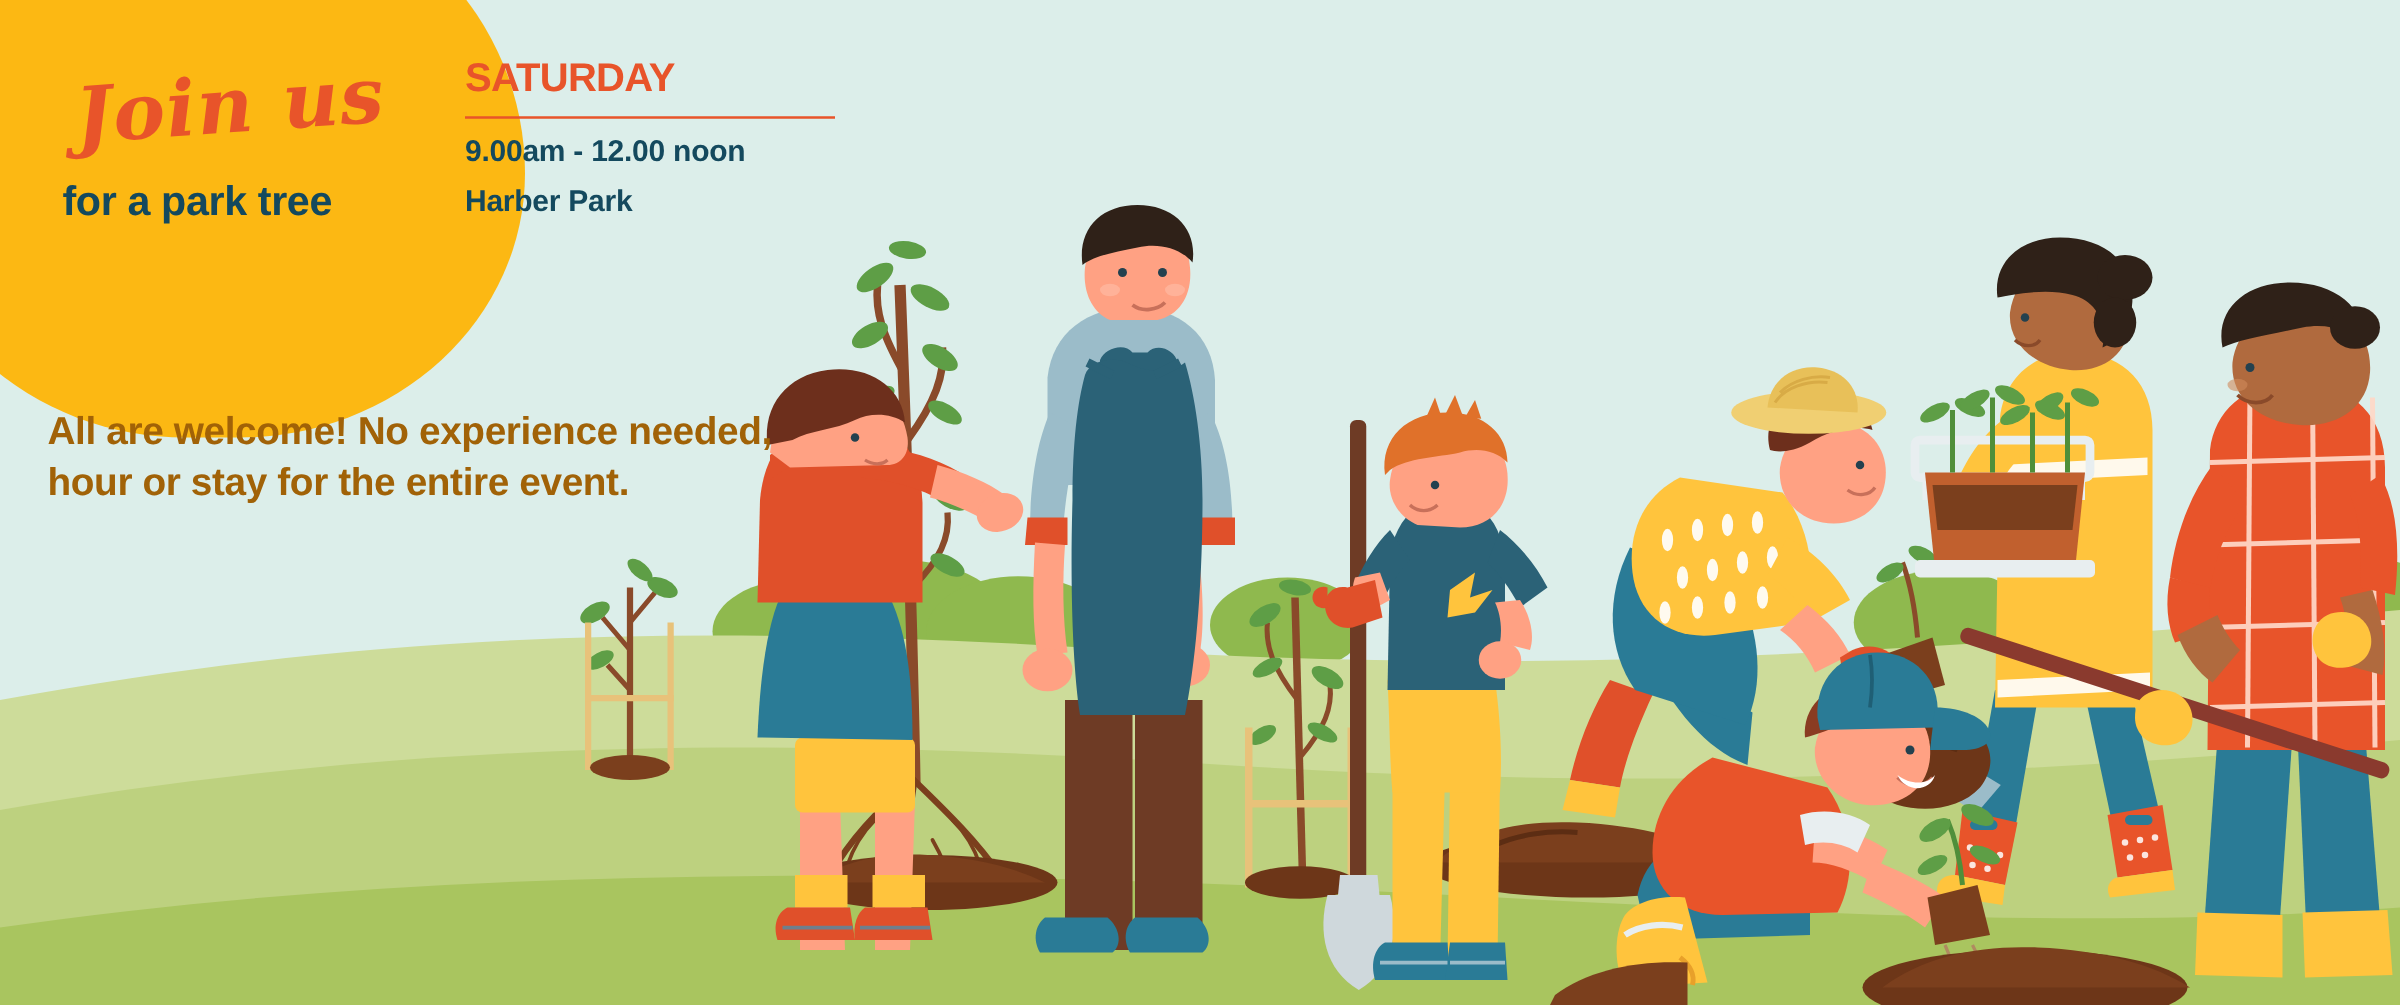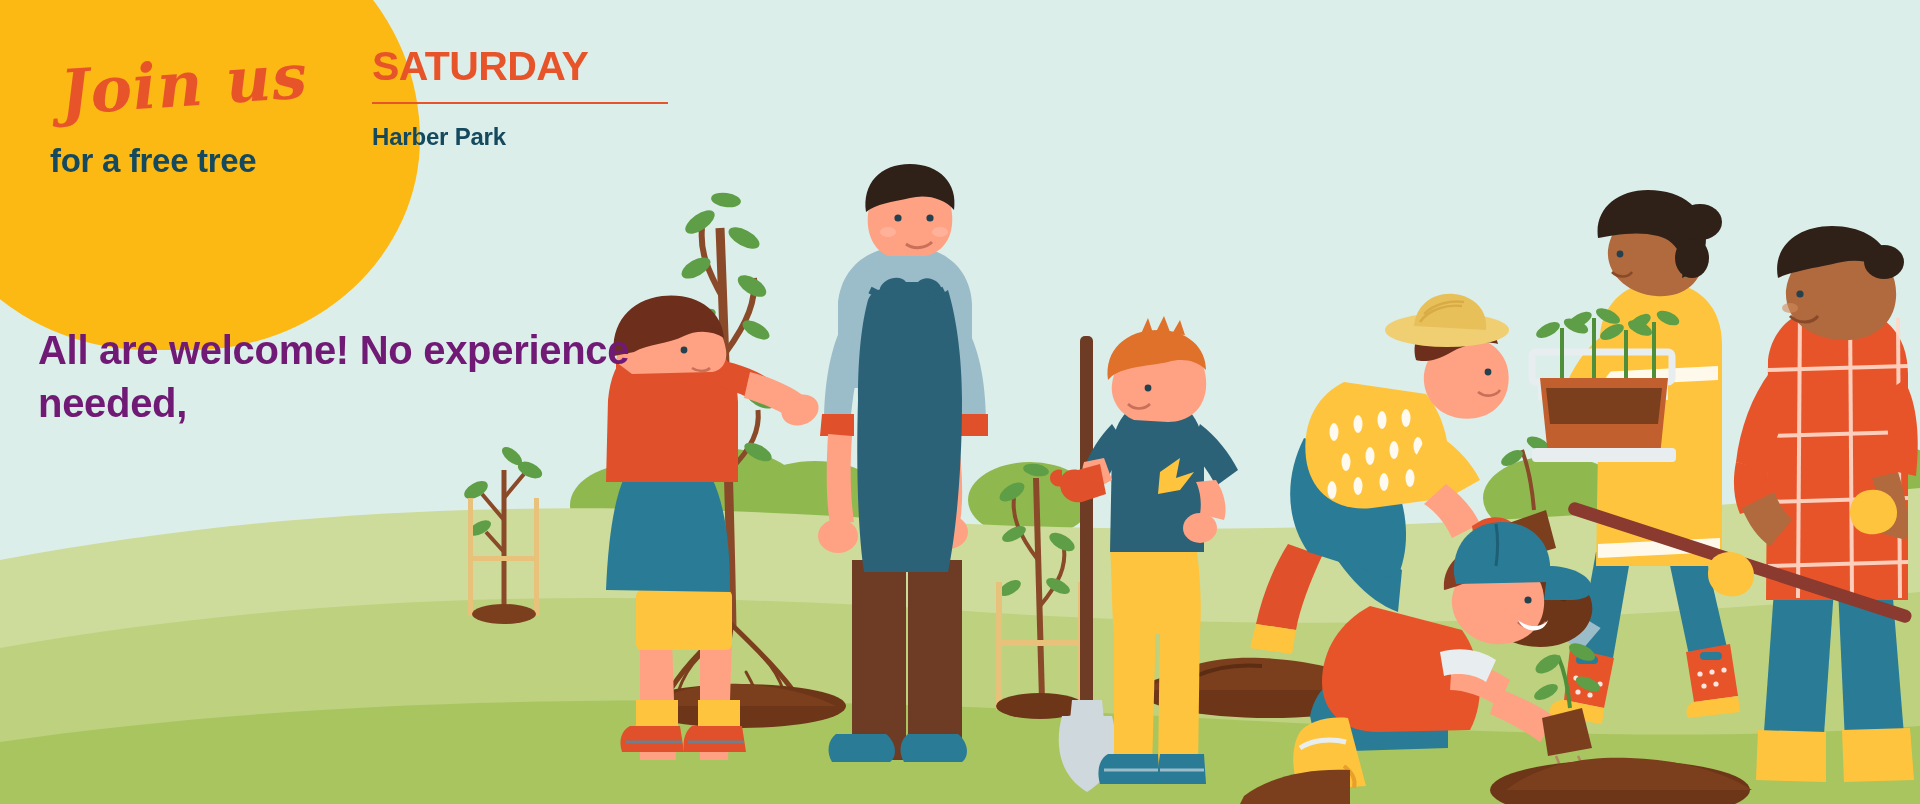--- a/index.html
+++ b/index.html
@@ -26,34 +26,34 @@
     transform:rotate(-4deg);
     white-space:nowrap;
   }
   .join-sub{
     position:absolute;left:50px;top:142px;width:300px;
     font-size:33px;line-height:1.18;font-weight:700;color:#14495e;
     letter-spacing:-0.3px;
   }
   .date-block{position:absolute;left:372px;top:46px;width:330px;}
   .date-head{
-    font-size:41px;line-height:1.02;font-weight:700;color:#e8542a;
+    font-size:32px;line-height:1.02;font-weight:700;color:#e8542a;
     letter-spacing:-0.6px;
   }
   .date-rule{
     width:296px;height:2px;background:#e8542a;margin:14px 0 10px 0;
   }
   .date-detail{
     font-size:24px;line-height:1.42;font-weight:700;color:#14495e;
     letter-spacing:-0.2px;
   }
   .date-detail .gap{display:block;height:6px;}
   .blurb{
     position:absolute;left:38px;top:324px;width:600px;
-    font-size:40px;line-height:1.33;font-weight:700;color:#701a75;
+    font-size:31px;line-height:1.33;font-weight:700;color:#a16207;
     letter-spacing:-0.3px;
   }
   .sr{position:absolute;width:1px;height:1px;overflow:hidden;clip:rect(0 0 0 0);}
 </style>
 </head>
 <body>
 
 <div class="banner">
 
   <svg class="scene" viewBox="0 0 1920 804" preserveAspectRatio="none">
@@ -416,32 +416,34 @@
         <path d="M1244,796 C1270,776 1310,768 1350,770 L1350,804 L1240,804 Z" fill="#7b3f1d"></path>
       </g>
     </g>
   </svg>
 
   <div class="yellow-blob"></div>
 
   <div class="join-script">Join us</div>
 
   <div class="join-sub">
-    <span>for a free tree</span><br>
+    <span>for a park tree</span><br>
   </div>
 
   <div class="date-block">
     <div class="date-head">
       <div>SATURDAY</div>
     </div>
     <div class="date-rule"></div>
     <div class="date-detail">
+      <div>9.00am - 12.00 noon</div>
       <span class="gap"></span>
       <div>Harber Park</div>
     </div>
   </div>
 
   <div class="blurb">
     <div>All are welcome! No experience needed,</div>
+    <div>hour or stay for the entire event.</div>
   </div>
 
   <span class="sr">Volunteers of all ages planting trees in a park</span>
 </div>
 
 </body></html>

